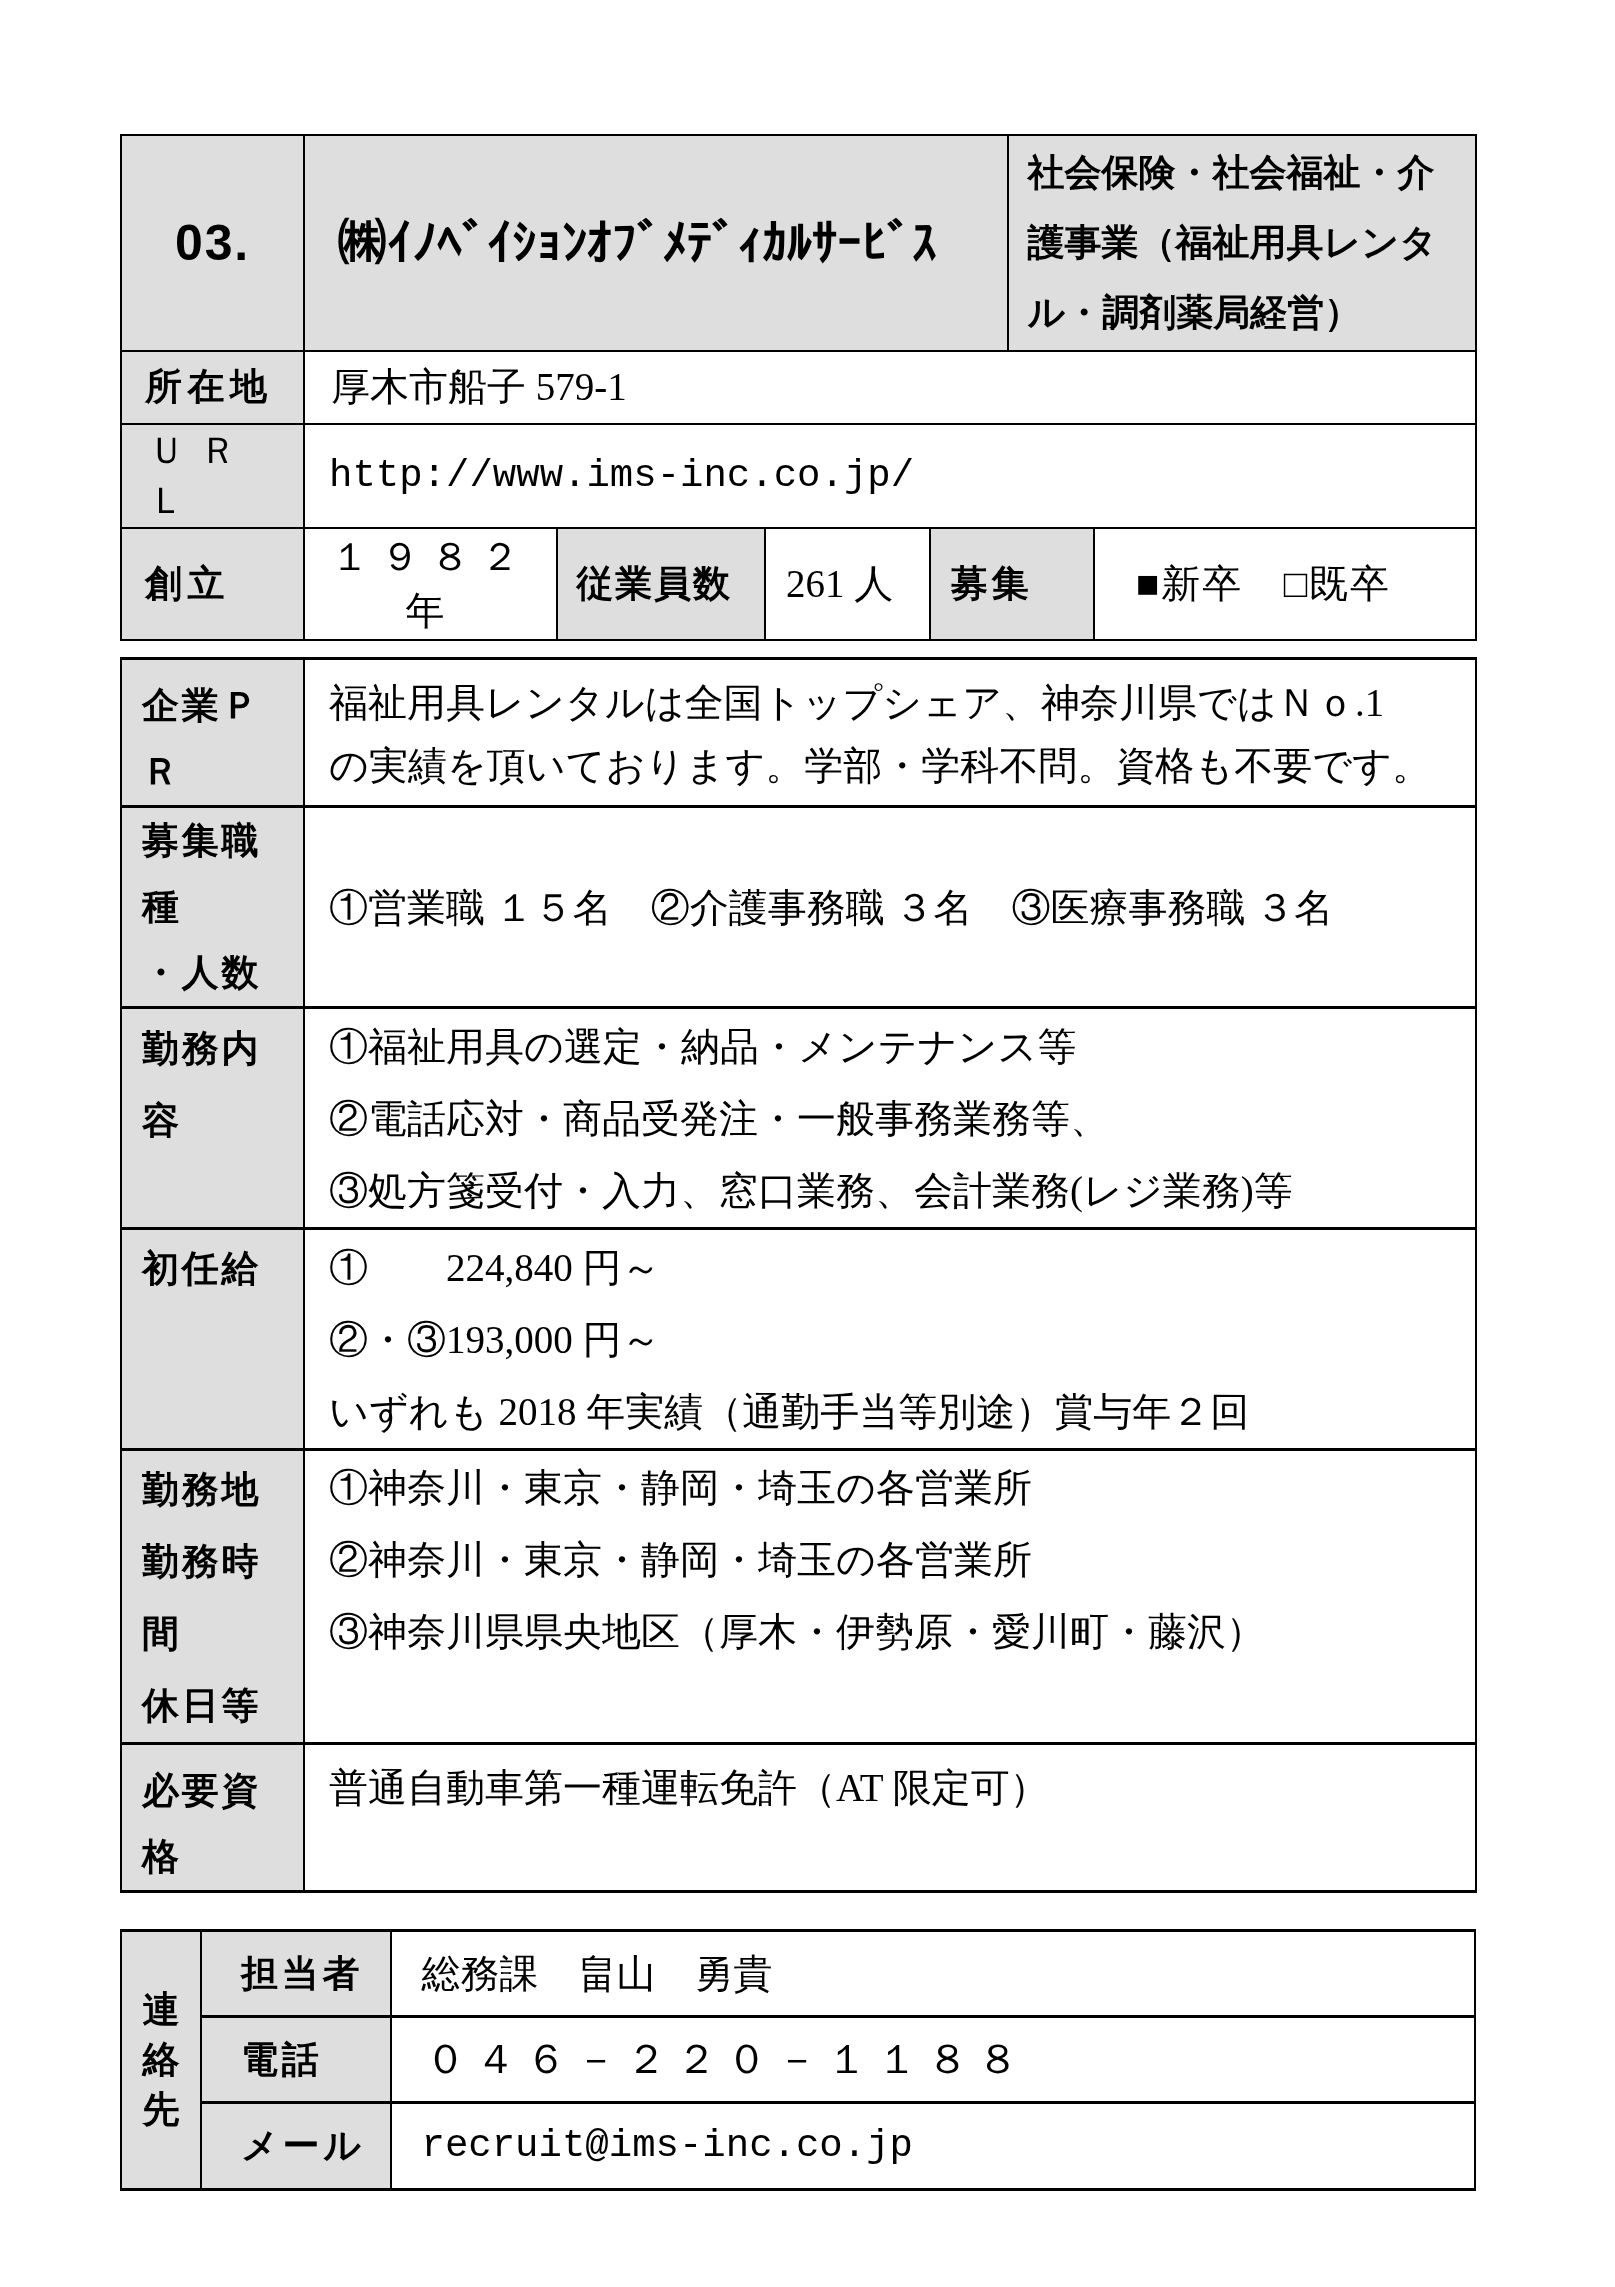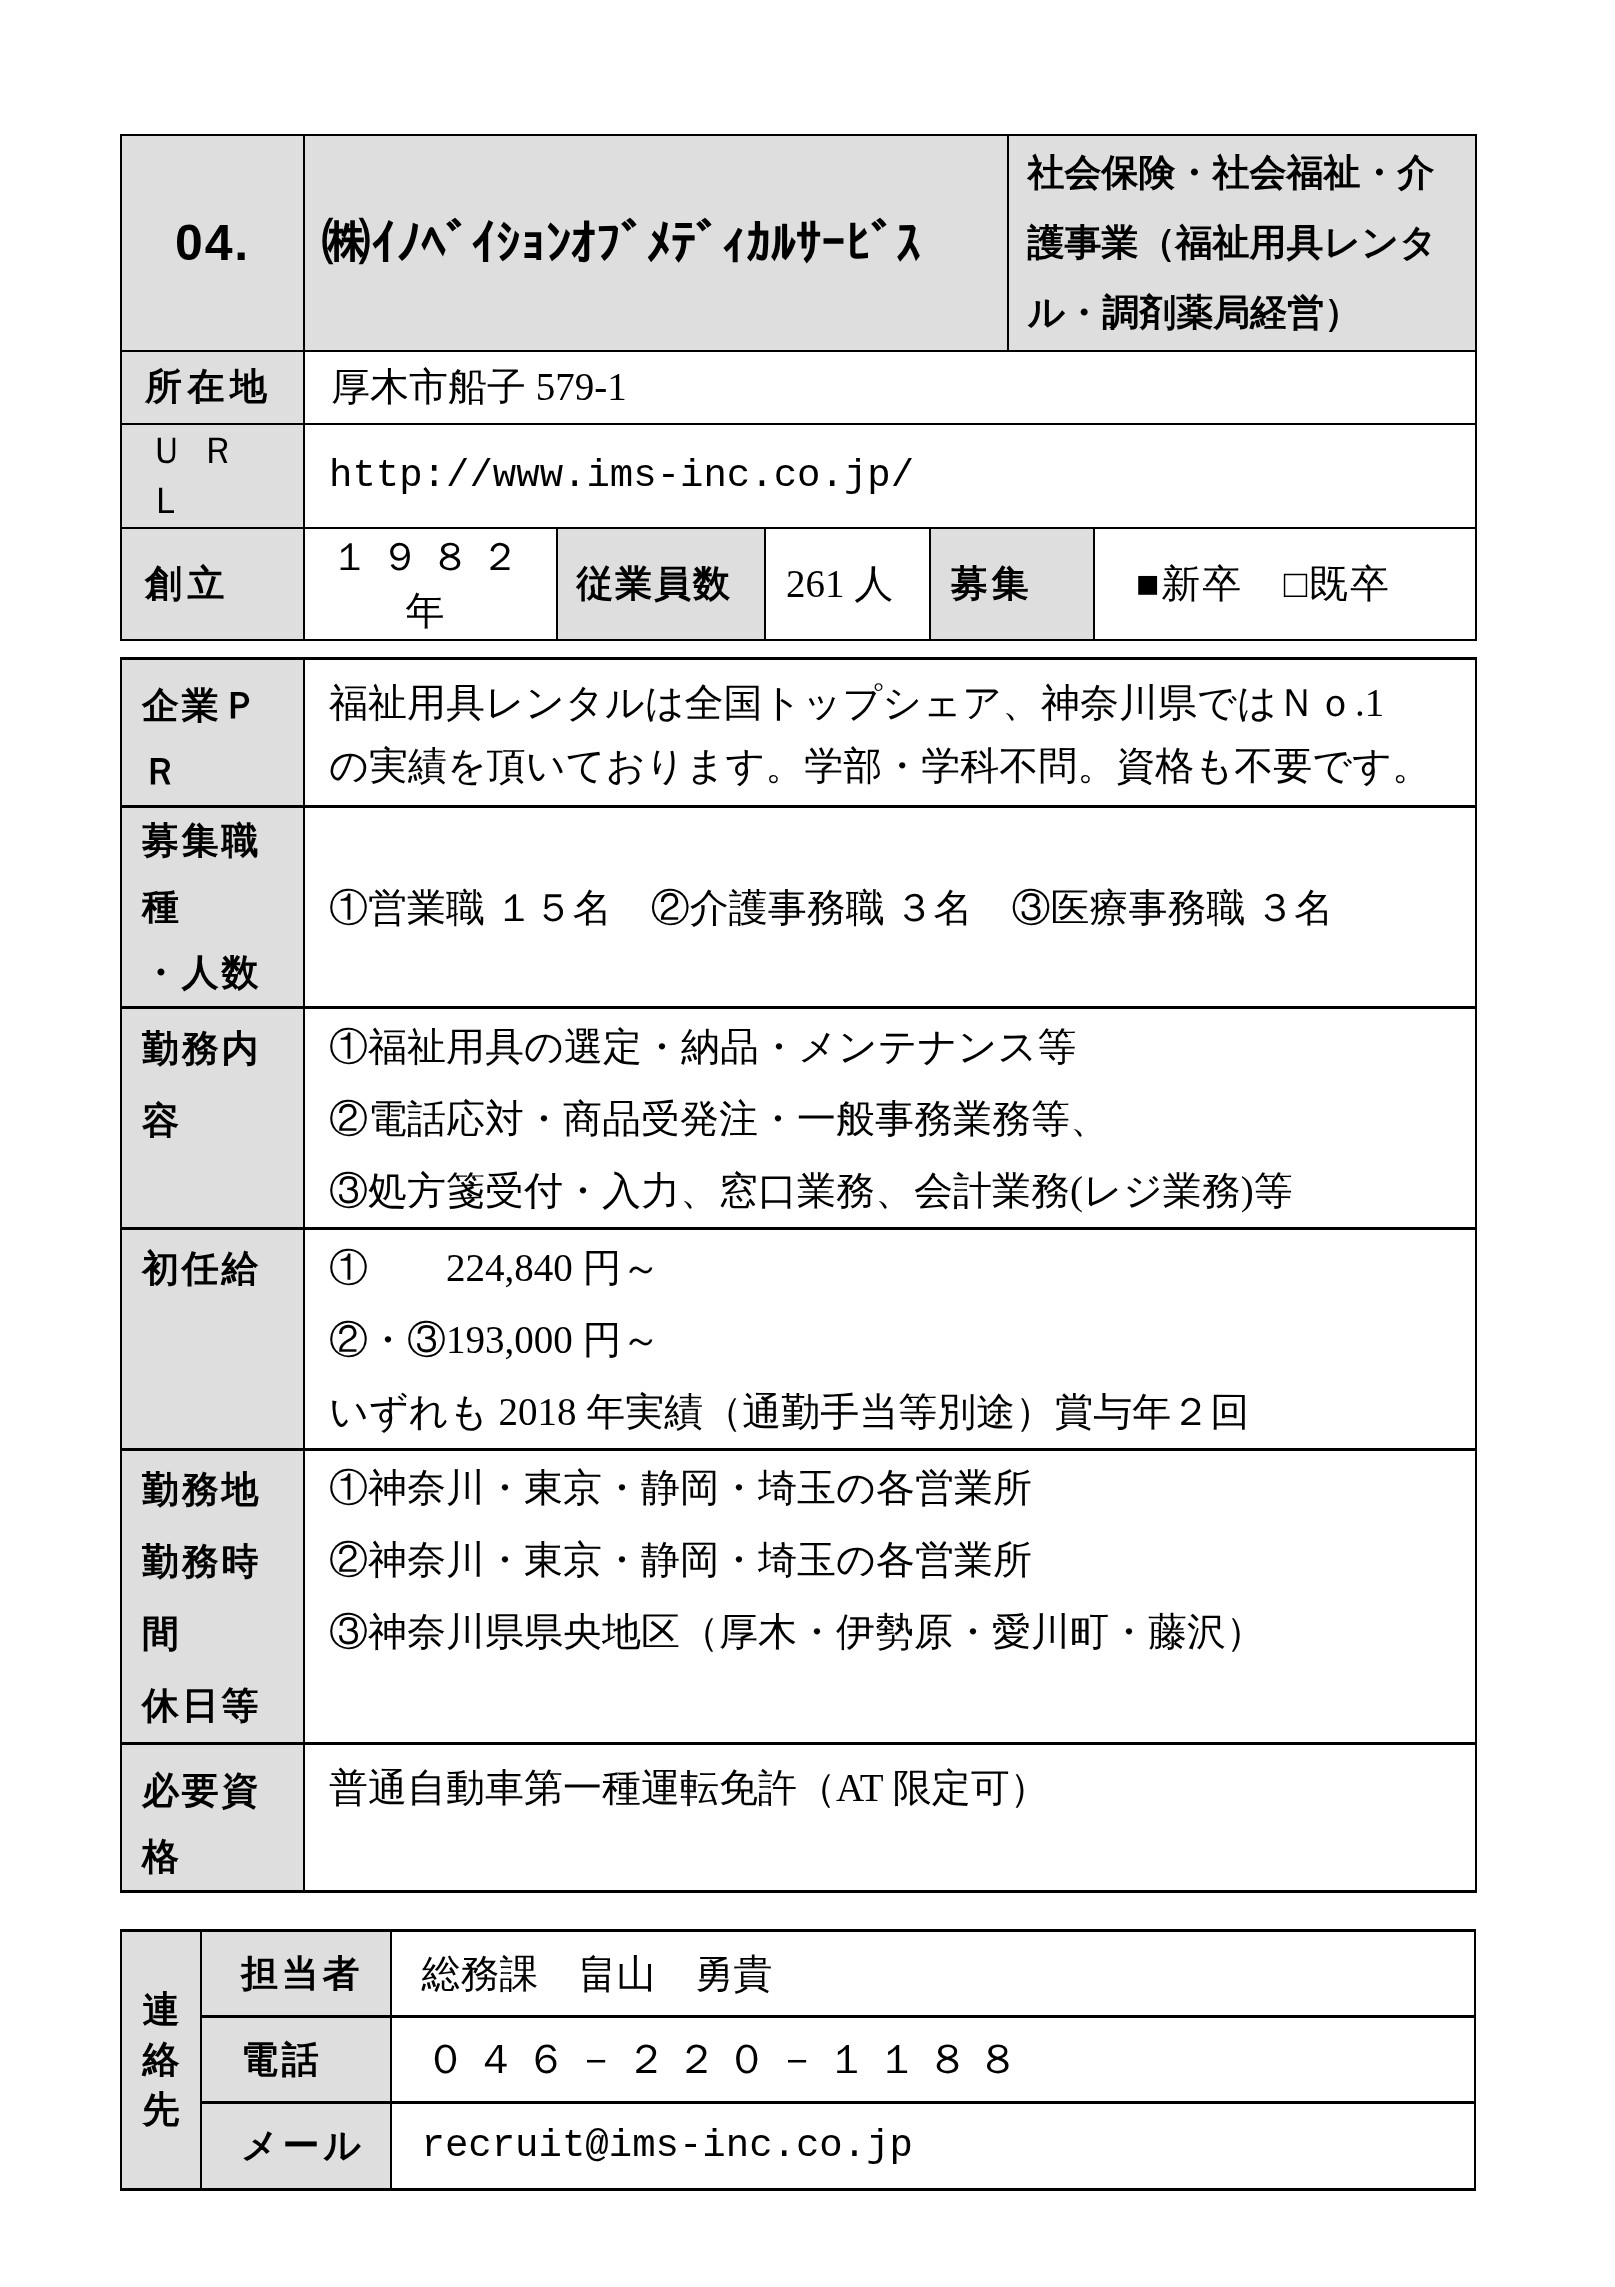--- a/index.html
+++ b/index.html
@@ -26,21 +26,21 @@
   
   .gothic { font-family: "Liberation Sans", "DejaVu Sans", sans-serif; font-weight: bold; }
   .gothic-light { font-family: "Liberation Sans", "DejaVu Sans", sans-serif; font-weight: normal; }
   .mincho { font-family: "Liberation Serif", "DejaVu Serif", serif; }
   .mono { font-family: "Liberation Mono", monospace; }
 
   
   #t1 { top: 134px; }
   #t1 td { vertical-align: middle; }
   .cell-number { font-size: 50px; text-align: center; letter-spacing: 1.8px; }
-  .cell-company { font-size: 50px; padding-left: 16px; letter-spacing: 0px; white-space: nowrap; }
+  .cell-company { font-size: 50px; padding-left: 32px; letter-spacing: 0px; white-space: nowrap; }
   .cell-category { padding: 1.8px 18.5px; }
   .cell-category .line { font-size: 37px; line-height: 70px; white-space: nowrap; font-family: Liberation Serif, serif; }
   .t1-label { font-size: 37px; padding-left: 23px; letter-spacing: 5.5px; }
   .t1-label-url { font-size: 37px; padding-left: 26px; letter-spacing: 14.8px; }
   .t1-value { font-size: 39px; padding-left: 26px; }
   .t1-url { font-size: 39px; padding-left: 24px; letter-spacing: 0px; }
   .t1-founded { font-size: 39px; text-align: center; letter-spacing: 11px; }
   .t1-emp-label { font-size: 37px; padding-left: 18.5px; letter-spacing: 1.8px; }
   .t1-emp { font-size: 39px; padding-left: 20px; }
   .t1-recruit-label { font-size: 37px; padding-left: 20px; letter-spacing: 3.7px; margin-top: 43px; }
@@ -92,21 +92,21 @@
       <col style="width:183px">
         <col style="width:253px">
         <col style="width:208px">
       <col style="width:165px">
         <col style="width:78px">
         <col style="width:86px">
         <col style="width:382px">
     </colgroup>
     <tbody>
       <tr style="height:215px">
-        <td class="g cell-number gothic">04.</td>
+        <td class="g cell-number gothic">03.</td>
         <td class="g cell-company gothic" colspan="4">㈱ｲﾉﾍﾞｲｼｮﾝｵﾌﾞﾒﾃﾞｨｶﾙｻｰﾋﾞｽ</td>
         <td class="g cell-category gothic" colspan="2">
           <div class="line">社会保険・社会福祉・介</div>
           <div class="line">護事業（福祉用具レンタ</div>
           <div class="line">ル・調剤薬局経営）</div>
         </td>
       </tr>
       <tr style="height:73px">
         <td class="g t1-label gothic">所在地</td>
         <td class="t1-value mincho" colspan="6">厚木市船子 579-1</td>

